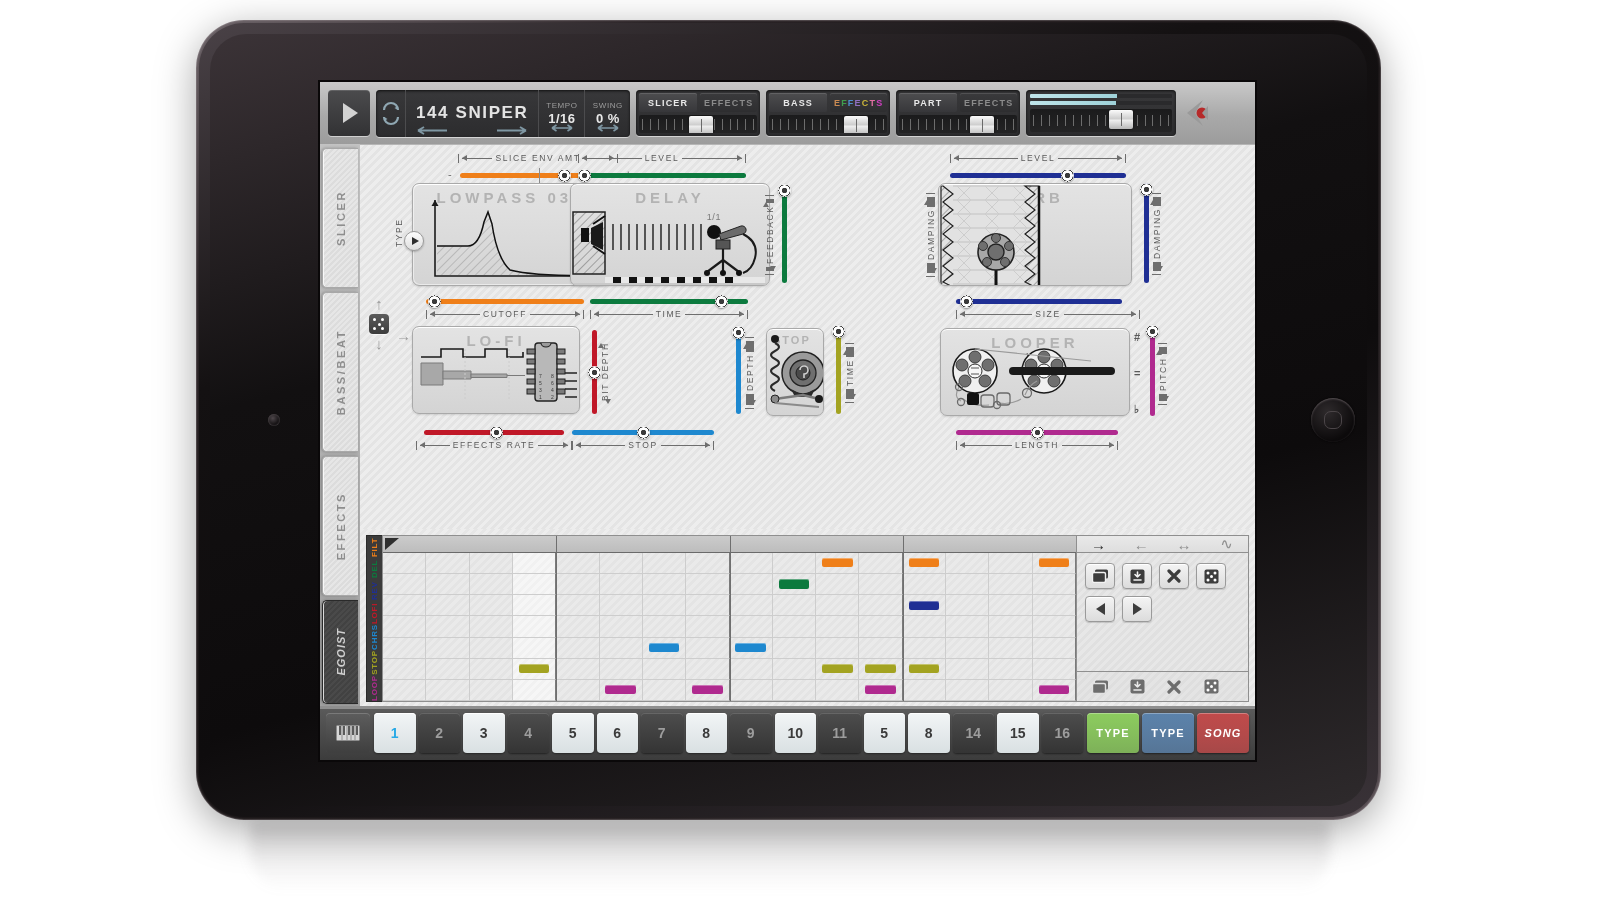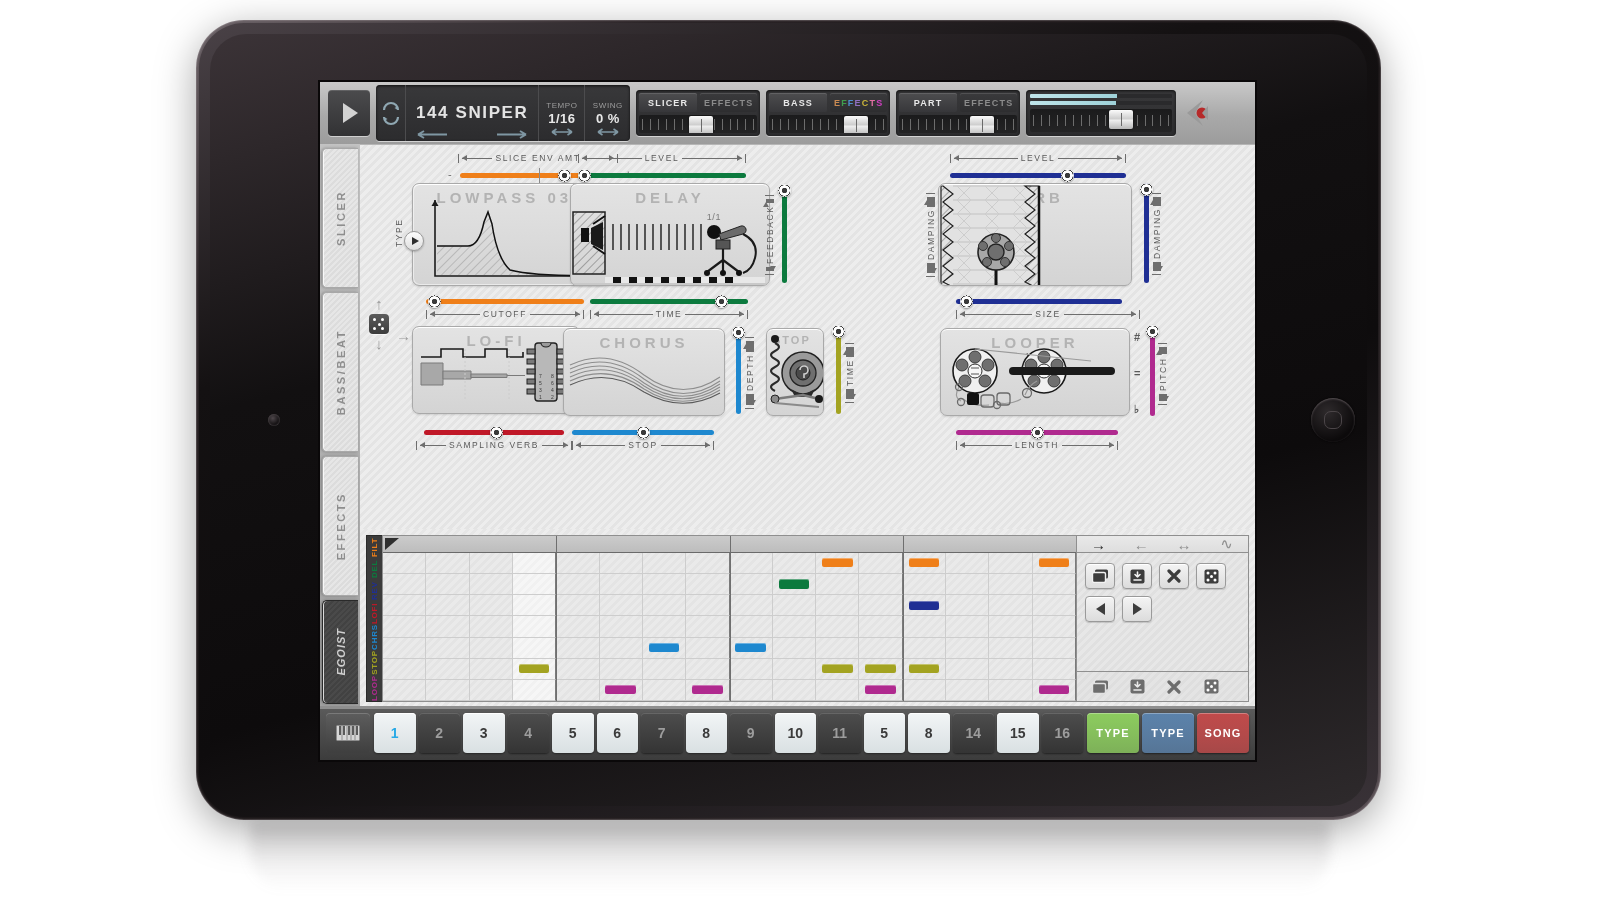--- a/index.html
+++ b/index.html
@@ -65,21 +65,21 @@
   .tbsunk{
     background:linear-gradient(180deg,#38383a,#2c2c2e);
     border-radius:4px; box-shadow:inset 0 1px 3px rgba(0,0,0,.75), 0 1px 0 rgba(255,255,255,.55);
   }
   .playbtn{ width:42px;height:46px; display:flex;align-items:center;justify-content:center;
     background:linear-gradient(180deg,#4b4b4d,#323234); border-radius:4px;
     box-shadow:inset 0 1px 0 rgba(255,255,255,.13), 0 1px 0 rgba(255,255,255,.5);
     cursor:pointer;}
   .playtri{width:0;height:0;border-left:15px solid #d2d2d2;border-top:10px solid transparent;border-bottom:10px solid transparent;margin-left:3px;}
 
-  .patbox{ height:56px; display:flex; align-items:stretch; padding:0; min-width:210px;}
+  .patbox{ height:47px; display:flex; align-items:stretch; padding:0; min-width:210px;}
   .arrcol{ width:30px; display:flex; flex-direction:column; justify-content:center; align-items:center; gap:3px;
            border-right:1px solid #4c4c4e;}
   .arrcol svg{display:block;}
   .patname{ flex:1; display:flex; flex-direction:column; justify-content:center; align-items:center; position:relative; padding:0 10px;}
   .patname .nm{ color:#e4e4e4; font-size:17px; letter-spacing:1.6px; font-weight:bold; font-family:"Liberation Sans",sans-serif;}
   .patname .navrow{ position:absolute; bottom:2px; left:8px; right:8px; display:flex; justify-content:space-between; }
   .tcell{ width:46px; border-left:1px solid #4c4c4e; display:flex; flex-direction:column; align-items:center; justify-content:center; position:relative; }
   .tcell .lab{ font-size:8px; color:#9d9d9d; letter-spacing:.6px; font-family:"Liberation Sans",sans-serif;}
   .tcell .val{ font-size:13px; color:#e8e8e8; font-weight:bold; letter-spacing:.5px; margin-top:1px;}
   .tcell .navrow{ position:absolute; bottom:1px; left:50%; transform:translateX(-50%); }
@@ -701,49 +701,36 @@
               </g>
             </svg>
           </div>
           <div class="hsl" style="left:64px;top:281px;width:140px">
             <div class="track" style="background:#c01828"></div>
             <div class="hnd" style="left:calc(52% - 6.5px)"></div>
           </div>
           <div class="hlabel" style="left:56px;top:295px;width:156px">
             <span class="cap"></span>
               <span class="arrl"></span>
-            <span>SAMPLING VERB</span>
+            <span>EFFECTS RATE</span>
             <span class="arrr"></span>
               <span class="cap"></span>
           </div>
           <div class="vsl" style="left:228px;top:185px;height:84px">
             <div class="track" style="background:#c01828"></div>
             <div class="hnd" style="top:calc(50% - 6.5px)"></div>
           </div>
           <div class="vlabel" style="left:240px;top:192px;height:70px">
             <span class="vcap"></span>
               <span class="arrl"></span>
             <span>BIT DEPTH</span>
             <span class="arrr"></span>
               <span class="vcap"></span>
           </div>
 
-          <div class="panel" style="left:202px;top:183px;width:162px;height:88px;left:203px">
-              <div class="ptitle">CHORUS</div>
-            <svg width="162" height="88" viewBox="0 0 162 88" style="position:absolute;left:0;top:0">
-              <g fill="none" stroke="#8d8d8d" stroke-width="1.1">
-                <path d="M6 36 Q44 18 80 46 Q118 74 156 48"></path>
-                <path d="M6 40 Q44 22 80 50 Q118 78 156 52"></path>
-                <path d="M6 44 Q44 26 80 54 Q118 80 156 55"></path>
-                <path d="M6 48 Q44 30 80 57 Q118 82 156 58"></path>
-                <path d="M6 52 Q44 34 80 60 Q118 84 156 61"></path>
-                <path d="M6 56 Q44 38 80 63 Q118 85 156 64" stroke="#5a5a5a"></path>
-              </g>
-            </svg>
-          </div>
           <div class="hsl" style="left:212px;top:281px;width:142px">
             <div class="track" style="background:#1e88cf"></div>
             <div class="hnd" style="left:calc(50% - 6.5px)"></div>
           </div>
           <div class="hlabel" style="left:212px;top:295px;width:142px">
             <span class="cap"></span>
               <span class="arrl"></span>
             <span>STOP</span>
             <span class="arrr"></span>
               <span class="cap"></span>
@@ -1141,20 +1128,20 @@
               <div class="pbtn dark">11</div>
               <div class="pbtn white">5</div>
               <div class="pbtn white">8</div>
               <div class="pbtn dark">14</div>
               <div class="pbtn white">15</div>
               <div class="pbtn dark">16</div>
             </div>
           <div class="modebtns" id="modebtns">
               <div class="mbtn" style="background: linear-gradient(rgb(140, 204, 94), rgba(140, 204, 94, 0.8));">TYPE</div>
               <div class="mbtn" style="background: linear-gradient(rgb(91, 130, 171), rgba(91, 130, 171, 0.8));">TYPE</div>
-              <div class="mbtn" style="background: linear-gradient(rgb(192, 74, 74), rgba(192, 74, 74, 0.8));">SONG</div>
+              <div class="mbtn" style="background: linear-gradient(rgb(192, 74, 74), rgba(192, 74, 74, 0.8)); font-style: italic;">SONG</div>
             </div>
         </div>
 
       </div>
     </div>
   </div>
 </div>
 
 </body></html>

